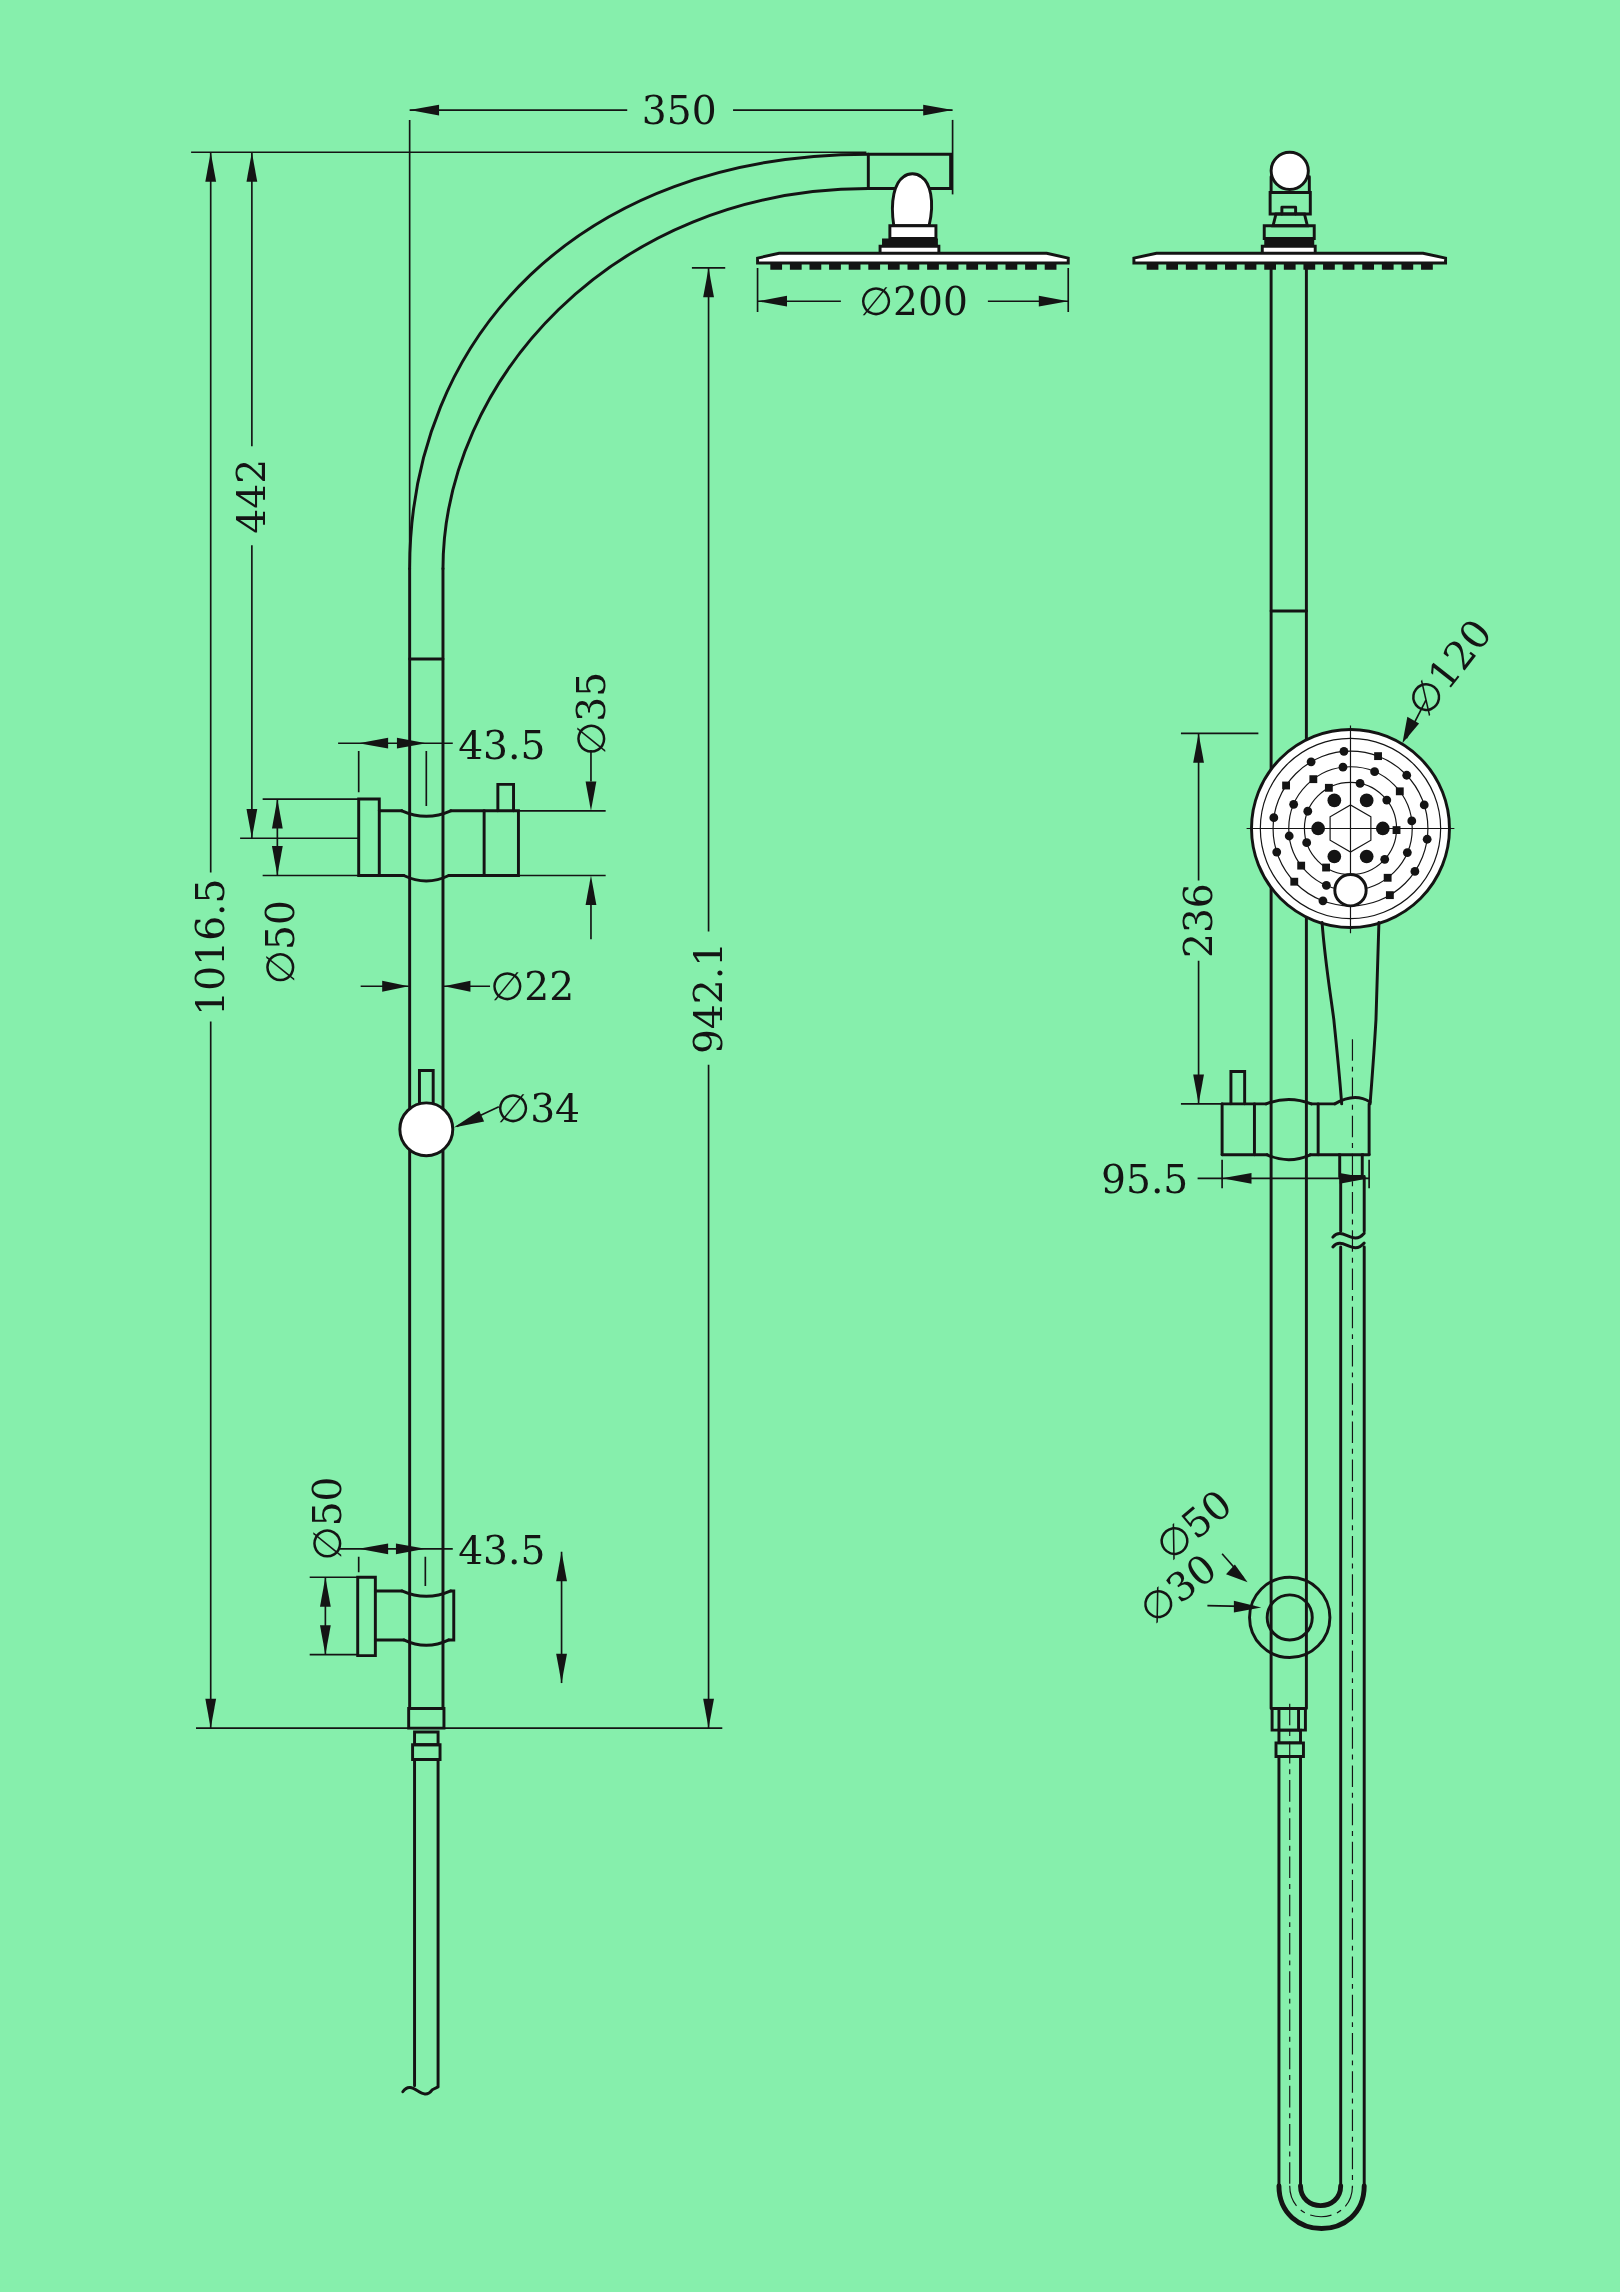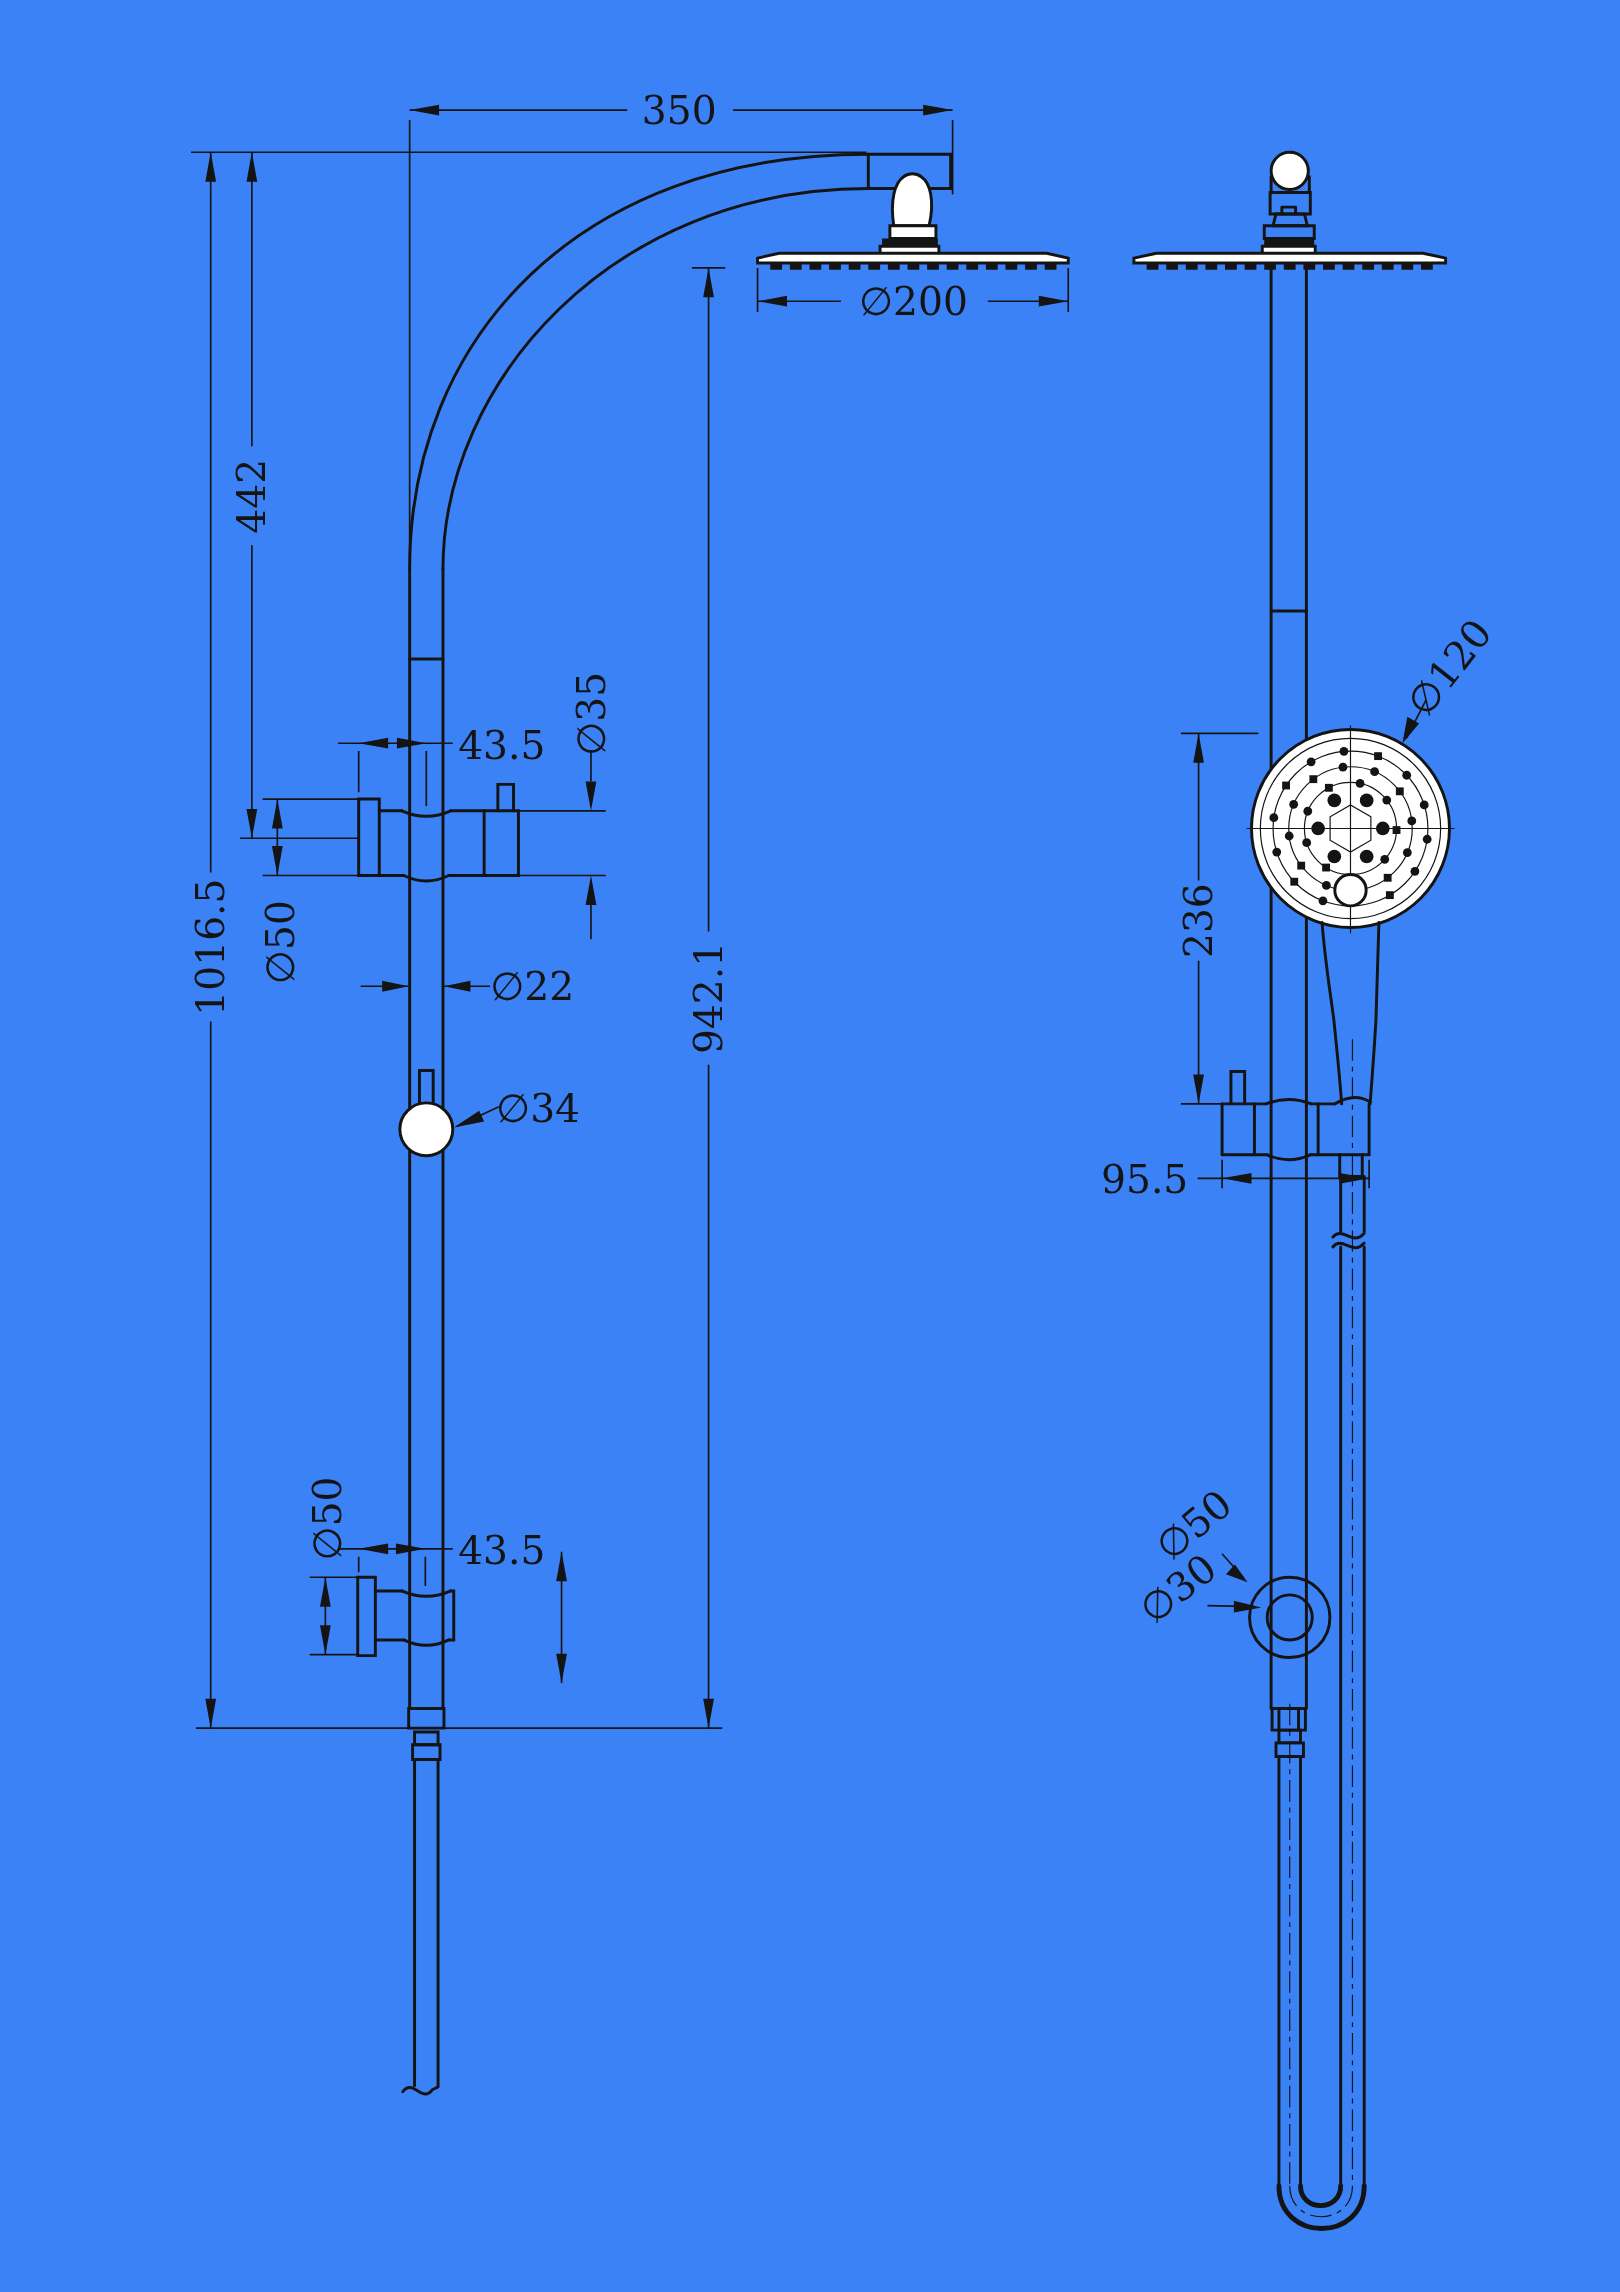--- a/index.html
+++ b/index.html
@@ -1,16 +1,16 @@
 <!DOCTYPE html>
 <html><head>
 <meta charset="utf-8">
 <style>
   html,body{margin:0;padding:0;background:#ffffff;}
-  .page{width:1620px;height:2293px;position:relative;background:#3b82f6;}
+  .page{width:1620px;height:2293px;position:relative;background:#86efac;}
   svg{display:block;}
   .dim-text{font-family:"DejaVu Serif", serif;font-size:40px;fill:#141414;}
   .outline{stroke:#141414;stroke-width:3;fill:none;stroke-linecap:round;}
   .outline-heavy{stroke:#141414;stroke-width:5;fill:none;stroke-linecap:round;}
   .outline-white{stroke:#141414;stroke-width:3;fill:#ffffff;}
   .thin{stroke:#141414;stroke-width:1.2;fill:none;}
   .dim{stroke:#141414;stroke-width:1.7;fill:none;}
   .arrow{fill:#141414;stroke:none;}
   .blackfill{fill:#141414;stroke:none;}
   .centerline{stroke:#141414;stroke-width:1.2;fill:none;stroke-dasharray:22 6 5 6;}

